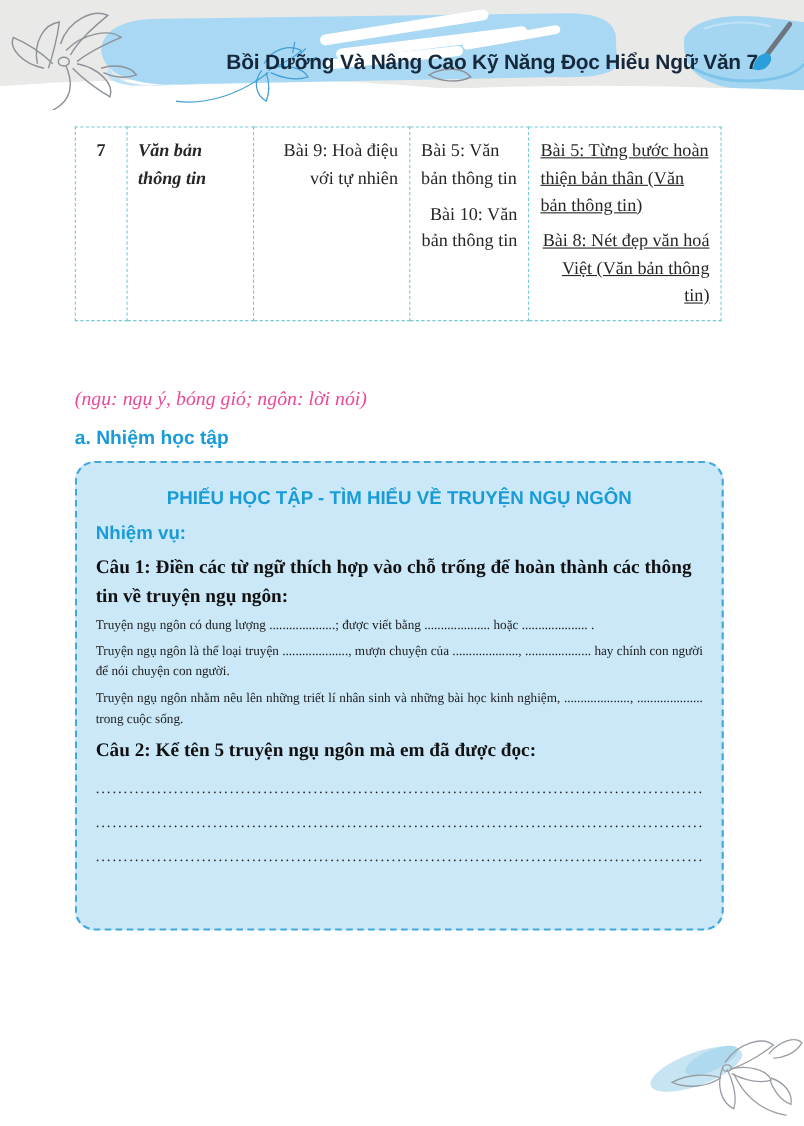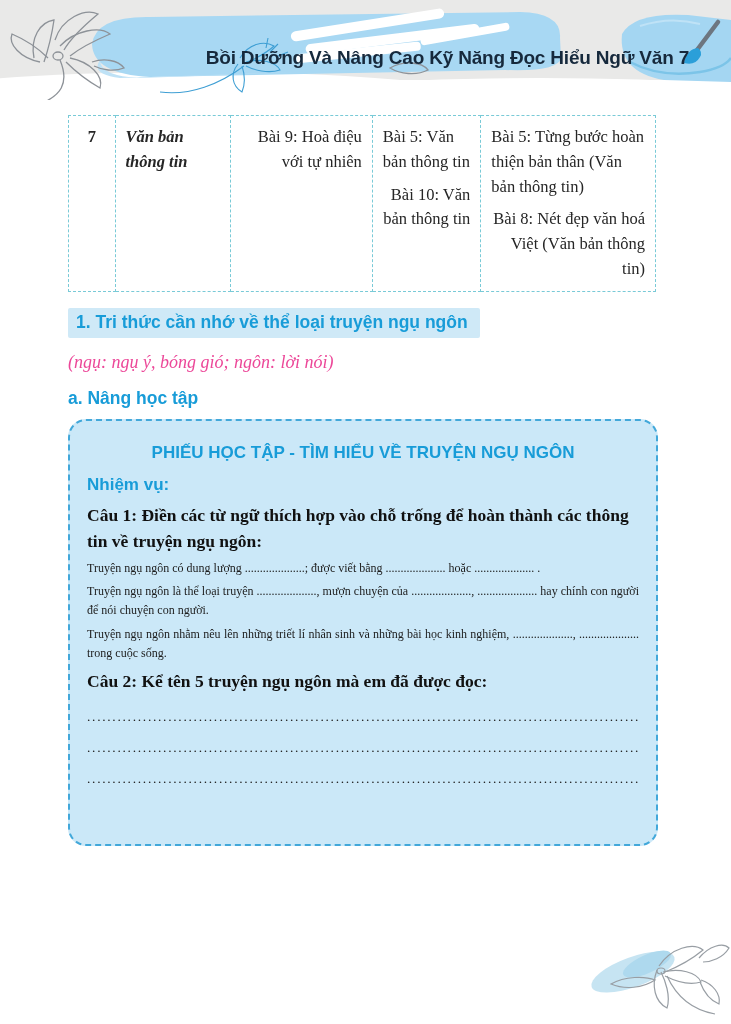--- a/index.html
+++ b/index.html
@@ -22,21 +22,21 @@
   .curr-table {
     position:absolute; left:68px; top:115px; width:588px;
     border-collapse:collapse; table-layout:fixed;
     font-size:16.5px; line-height:1.5; color:#262626;
   }
   .curr-table td { border:1px dashed #79cad7; vertical-align:top; padding:9px 10px; background:#fff; }
   .curr-table td.c1 { width:45px; text-align:center; font-weight:bold; }
   .curr-table td.c2 { width:112px; font-weight:bold; font-style:italic; }
   .curr-table td.c3 { width:137px; }
   .curr-table td.c4 { width:105px; }
-  .curr-table td.c5 { width:169px; }
+  .curr-table td.c5 { width:169px;text-decoration:underline; }
   .curr-table p { margin:0 0 8px 0; }
   .curr-table p:last-child { margin-bottom:0;text-align:right; }
 
   
   .sec-heading { position:absolute; left:68px; top:307px; }
   .sec-heading .hl {
     display:inline-block; background:#cfe9f7; color:#189cd8;
     font-family:"Liberation Sans", sans-serif; font-weight:bold;
     font-size:17.5px; padding:4px 12px 5px 8px; border-radius:2px;
   }
@@ -137,25 +137,22 @@
         <p>Bài 10: Văn bản thông tin</p>
       </td>
       <td class="c5">
         <p>Bài 5: Từng bước hoàn thiện bản thân (Văn bản thông tin)</p>
         <p>Bài 8: Nét đẹp văn hoá Việt (Văn bản thông tin)</p>
       </td>
     </tr>
   </tbody>
     </table>
 
-  <h2 class="sec-heading">
-    <span class="hl">1. Tri thức cần nhớ về thể loại truyện ngụ ngôn</span>
-  </h2>
   <p class="gloss">(ngụ: ngụ ý, bóng gió; ngôn: lời nói)</p>
-  <h3 class="subheading">a. Nâng học tập</h3>
+  <h3 class="subheading">a. Nhiệm học tập</h3>
 
   <div class="worksheet">
     <div class="ws-title">PHIẾU HỌC TẬP - TÌM HIỂU VỀ TRUYỆN NGỤ NGÔN</div>
     <div class="ws-task">Nhiệm vụ:</div>
     <p class="ws-q">Câu 1: Điền các từ ngữ thích hợp vào chỗ trống để hoàn thành các thông tin về truyện ngụ ngôn:</p>
     <p class="ws-p">Truyện ngụ ngôn có dung lượng ....................; được viết bằng .................... hoặc .................... .</p>
     <p class="ws-p">Truyện ngụ ngôn là thể loại truyện ...................., mượn chuyện của ...................., .................... hay chính con người để nói chuyện con người.</p>
     <p class="ws-p">Truyện ngụ ngôn nhằm nêu lên những triết lí nhân sinh và những bài học kinh nghiệm, ...................., .................... trong cuộc sống.</p>
     <p class="ws-q">Câu 2: Kể tên 5 truyện ngụ ngôn mà em đã được đọc:</p>
     <div class="dots-line">........................................................................................................................................................</div>

